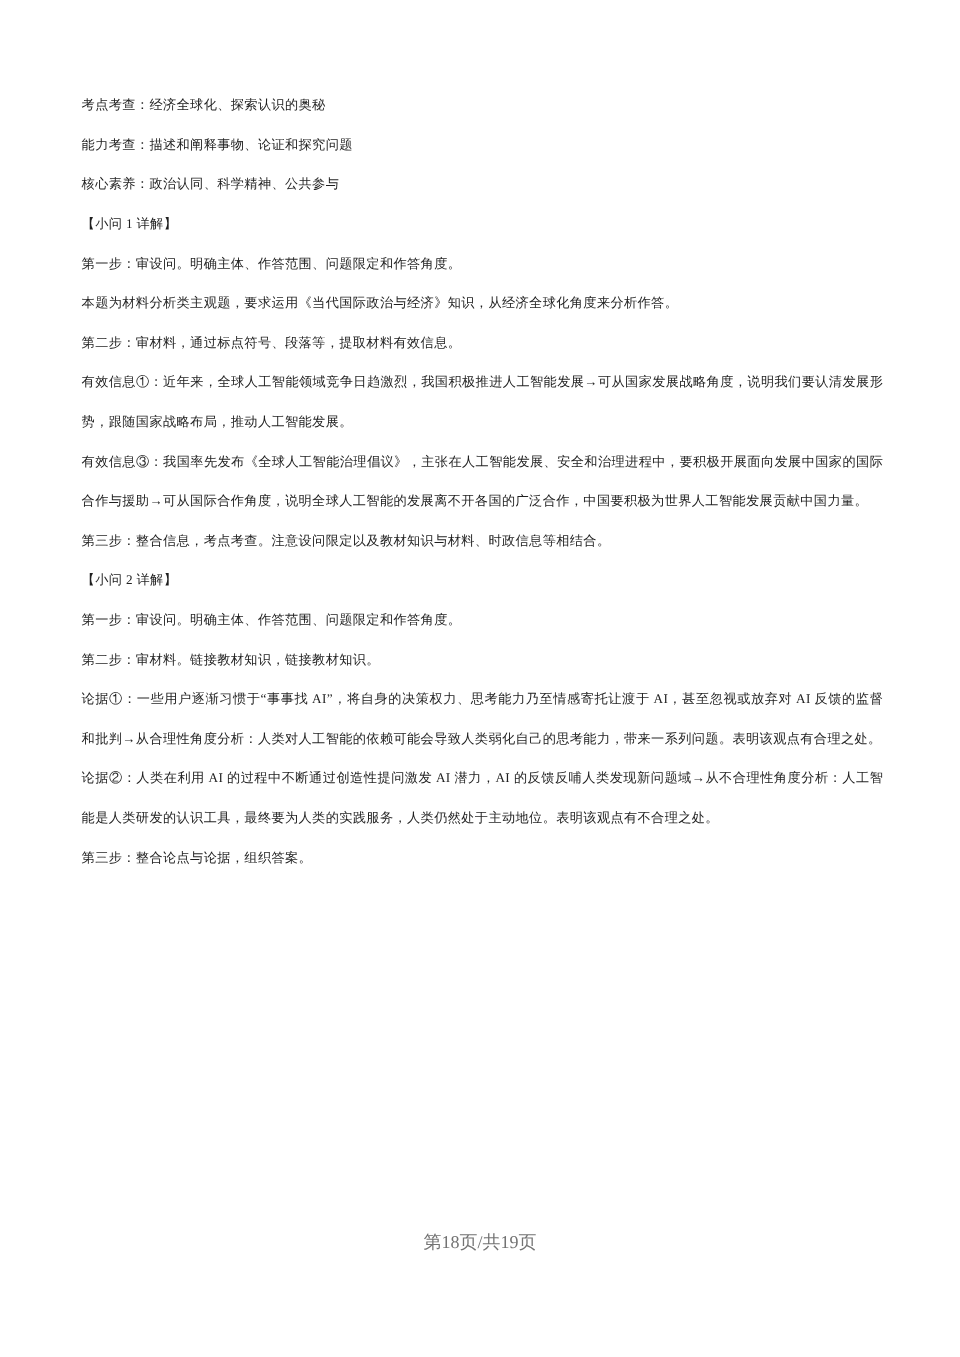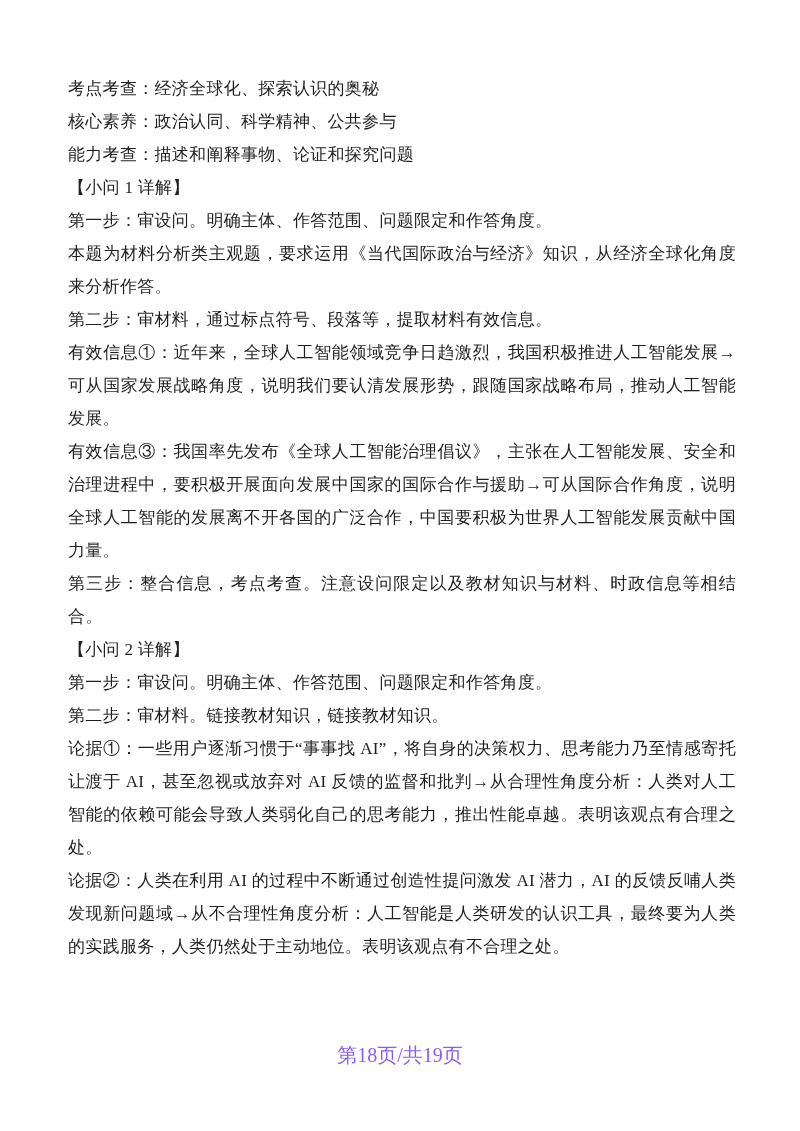--- a/index.html
+++ b/index.html
@@ -20,55 +20,55 @@
     inset: 0;
     background: #ffffff;
   }
   .content {
     position: absolute;
     top: 72px;
     left: 68px;
     right: 64px;
   }
   .para {
-    font-size: 17px;
+    font-size: 11px;
     line-height: 33px;
     text-align: justify;
     letter-spacing: 0.3px;
     word-break: break-all;
   }
   .para.bold {
     font-weight: normal;
   }
   .footer {
     position: absolute;
     top: 1026px;
     left: 0;
     width: 100%;
     text-align: center;
-    font-size: 20px;
-    color: #8b5cf6;
-    margin-top: 16px;
+    font-size: 15px;
+    color: #737373;
   }
 </style>
 </head>
 <body>
 
 <div class="page">
   <div class="content">
       <div class="para">考点考查：经济全球化、探索认识的奥秘</div>
+      <div class="para">能力考查：描述和阐释事物、论证和探究问题</div>
       <div class="para">核心素养：政治认同、科学精神、公共参与</div>
-      <div class="para">能力考查：描述和阐释事物、论证和探究问题</div>
       <div class="para bold">【小问 1 详解】</div>
       <div class="para">第一步：审设问。明确主体、作答范围、问题限定和作答角度。</div>
       <div class="para">本题为材料分析类主观题，要求运用《当代国际政治与经济》知识，从经济全球化角度来分析作答。</div>
       <div class="para">第二步：审材料，通过标点符号、段落等，提取材料有效信息。</div>
       <div class="para">有效信息①：近年来，全球人工智能领域竞争日趋激烈，我国积极推进人工智能发展→可从国家发展战略角度，说明我们要认清发展形势，跟随国家战略布局，推动人工智能发展。</div>
       <div class="para">有效信息③：我国率先发布《全球人工智能治理倡议》，主张在人工智能发展、安全和治理进程中，要积极开展面向发展中国家的国际合作与援助→可从国际合作角度，说明全球人工智能的发展离不开各国的广泛合作，中国要积极为世界人工智能发展贡献中国力量。</div>
       <div class="para">第三步：整合信息，考点考查。注意设问限定以及教材知识与材料、时政信息等相结合。</div>
       <div class="para bold">【小问 2 详解】</div>
       <div class="para">第一步：审设问。明确主体、作答范围、问题限定和作答角度。</div>
       <div class="para">第二步：审材料。链接教材知识，链接教材知识。</div>
-      <div class="para">论据①：一些用户逐渐习惯于“事事找 AI”，将自身的决策权力、思考能力乃至情感寄托让渡于 AI，甚至忽视或放弃对 AI 反馈的监督和批判→从合理性角度分析：人类对人工智能的依赖可能会导致人类弱化自己的思考能力，推出性能卓越。表明该观点有合理之处。</div>
+      <div class="para">论据①：一些用户逐渐习惯于“事事找 AI”，将自身的决策权力、思考能力乃至情感寄托让渡于 AI，甚至忽视或放弃对 AI 反馈的监督和批判→从合理性角度分析：人类对人工智能的依赖可能会导致人类弱化自己的思考能力，带来一系列问题。表明该观点有合理之处。</div>
       <div class="para">论据②：人类在利用 AI 的过程中不断通过创造性提问激发 AI 潜力，AI 的反馈反哺人类发现新问题域→从不合理性角度分析：人工智能是人类研发的认识工具，最终要为人类的实践服务，人类仍然处于主动地位。表明该观点有不合理之处。</div>
+      <div class="para">第三步：整合论点与论据，组织答案。</div>
     </div>
   <div class="footer">第18页/共19页</div>
 </div>
 
 </body></html>

